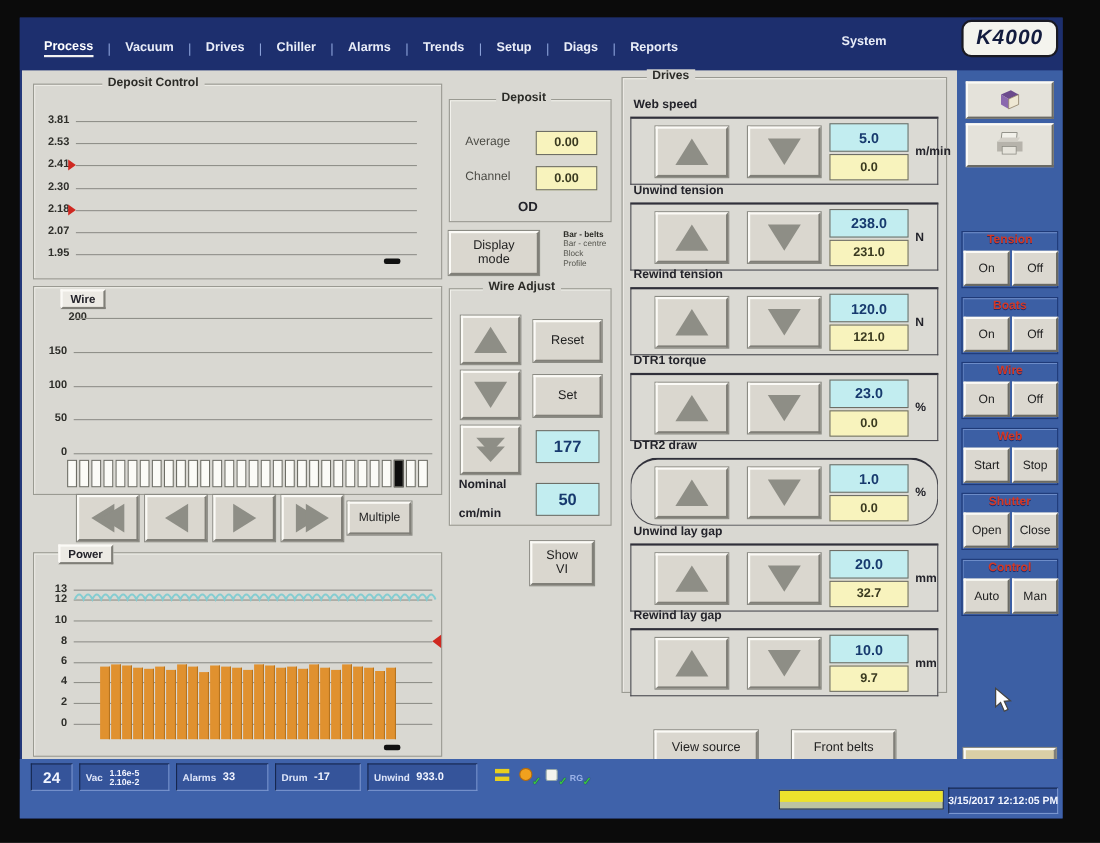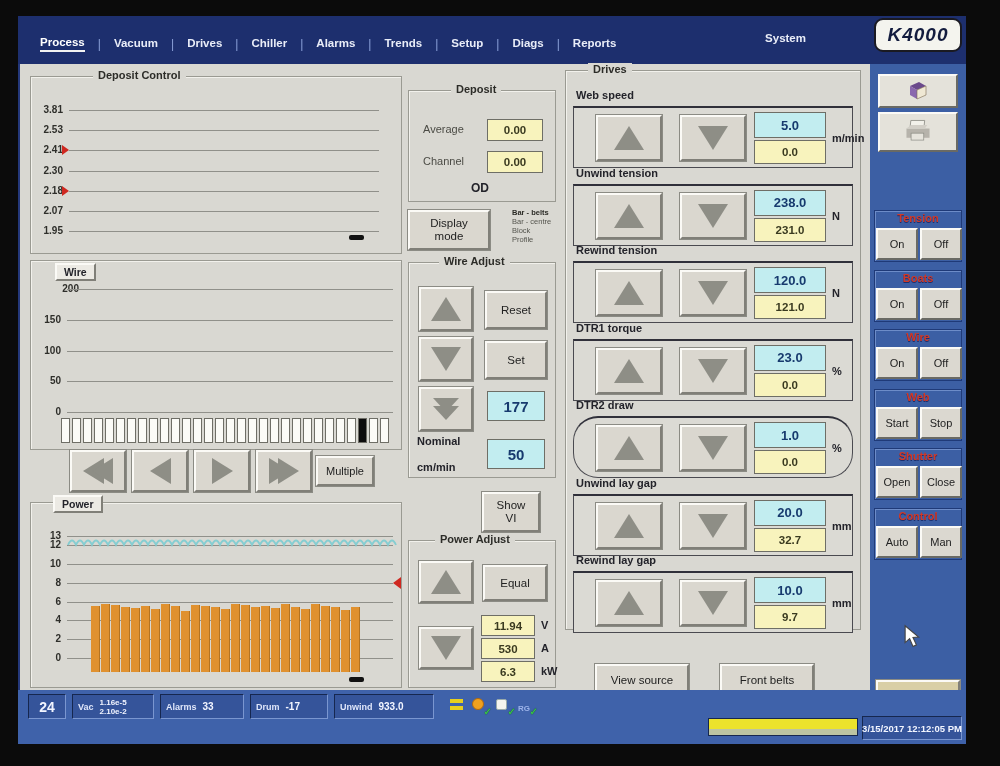--- a/index.html
+++ b/index.html
@@ -287,36 +287,20 @@
       <span class="bold-label" style="left:8px;top:172px;">Nominal</span>
       <div class="field cyan" style="left:78px;top:176px;width:58px;height:30px;font-size:15px;">50</div>
       <span class="bold-label" style="left:8px;top:198px;">cm/min</span>
     </div>
 
     <div class="btn" style="left:462px;top:428px;width:58px;height:40px;flex-direction:column;line-height:13px;">
       <span>Show</span>
       <span>VI</span>
     </div>
 
-    <div class="groupbox" id="power-adjust" style="left:388px;top:476px;width:148px;height:148px;">
-      <span class="legend" style="left:26px;">Power Adjust</span>
-      <div class="btn" style="left:10px;top:20px;width:54px;height:42px;">
-            <span class="tri-up"></span>
-          </div>
-      <div class="btn" style="left:74px;top:24px;width:64px;height:36px;">Equal</div>
-      <div class="btn" style="left:10px;top:86px;width:54px;height:42px;">
-            <span class="tri-down"></span>
-          </div>
-      <div class="field yellow" style="left:72px;top:74px;width:54px;height:21px;">11.94</div>
-      <span class="bold-label" style="left:132px;top:78px;">V</span>
-      <div class="field yellow" style="left:72px;top:97px;width:54px;height:21px;">530</div>
-      <span class="bold-label" style="left:132px;top:101px;">A</span>
-      <div class="field yellow" style="left:72px;top:120px;width:54px;height:21px;">6.3</div>
-      <span class="bold-label" style="left:132px;top:124px;">kW</span>
-    </div>
 
     <div class="groupbox" id="drives-panel" style="left:545px;top:6px;width:296px;height:560px;">
       <span class="legend" style="left:22px;">Drives</span>
     <div class="drive-label" style="left: 10px; top: 18px;">Web speed</div>
           <div class="drive-box" style="left: 7px; top: 35px;">
             <div class="btn" style="left: 22px; top: 7px; width: 66px; height: 46px;">
               <span class="tri-up"></span>
             </div>
             <div class="btn" style="left: 106px; top: 7px; width: 66px; height: 46px;">
               <span class="tri-down"></span>

